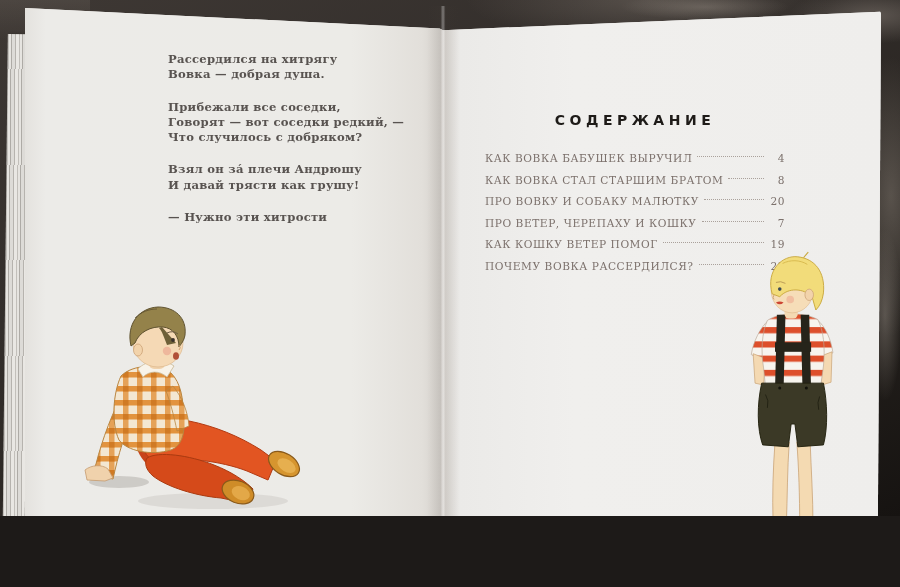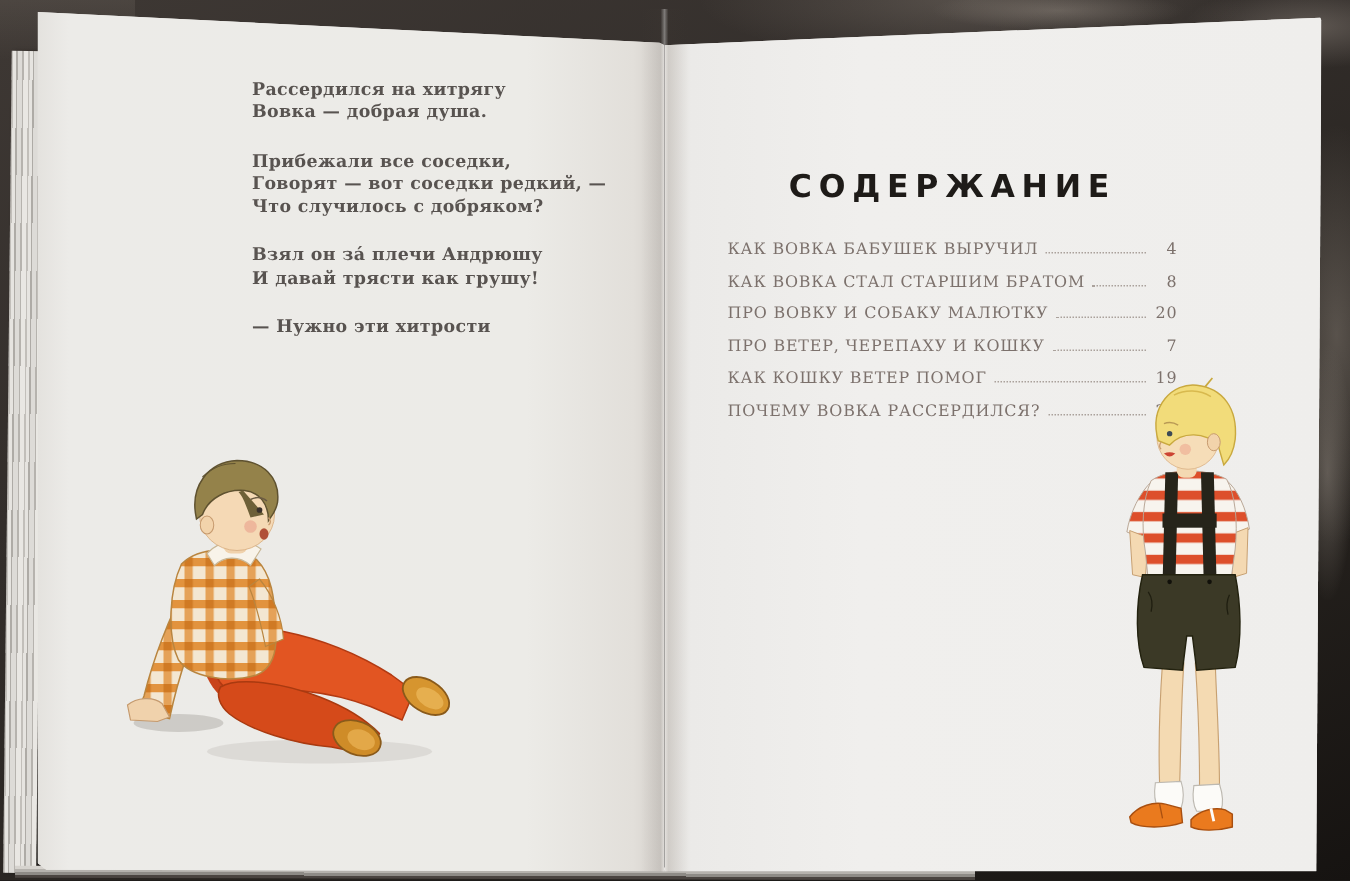--- a/index.html
+++ b/index.html
@@ -1,17 +1,17 @@
 <!DOCTYPE html>
 <html><head>
 <meta charset="utf-8">
 <style>
   html,body{margin:0;padding:0;background:#1d1a18;}
   .scene{
-    position:relative;width:900px;height:587px;overflow:hidden;
+    position:relative;width:900px;height:516px;overflow:hidden;
     font-family:"DejaVu Serif",serif;
     background:
       radial-gradient(ellipse 260px 60px at 72% 0%, rgba(150,140,130,.35), transparent 70%),
       radial-gradient(ellipse 60px 200px at 99% 38%, rgba(160,150,140,.40), transparent 70%),
       radial-gradient(ellipse 120px 40px at 97% 3%, rgba(150,140,132,.45), transparent 70%),
       linear-gradient(155deg,#3e3834 0%,#332e2b 35%,#27231f 70%,#161311 100%);
   }
   .streak{position:absolute;pointer-events:none;}
   .streak.s1{left:620px;top:-6px;width:170px;height:26px;background:radial-gradient(ellipse,rgba(165,155,145,.35),transparent 70%);}
   .streak.s2{left:868px;top:230px;width:34px;height:170px;background:radial-gradient(ellipse,rgba(140,132,124,.5),transparent 72%);}
@@ -58,24 +58,24 @@
     font-family:"DejaVu Serif",serif;font-weight:700;
     font-size:11.6px;line-height:15.3px;letter-spacing:.25px;color:#585350;
   }
   .stanza{margin:0 0 17px 0;}
   .poem-line{display:block;white-space:nowrap;}
 
   
   .toc{position:absolute;left:42px;top:106px;width:300px;}
   .toc-title{
     text-align:center;font-family:"DejaVu Sans",sans-serif;font-weight:700;
-    font-size:21px;letter-spacing:4.5px;color:#1e1b18;margin:0 0 24px 0;
+    font-size:14px;letter-spacing:4.5px;color:#1e1b18;margin:0 0 24px 0;
   }
   .toc-row{
-    display:flex;align-items:flex-end;
+    display:flex;align-items:center;
     font-family:"DejaVu Serif",serif;font-size:10.6px;letter-spacing:.55px;
     color:#7c716c;margin-bottom:9.5px;
   }
   .toc-label{white-space:nowrap;}
   .toc-leader{flex:1;border-bottom:1.5px dotted #aaa19b;margin:0 5px 3px 5px;min-width:12px;}
   .toc-page{min-width:16px;text-align:right;}
 
   .illus{position:absolute;}
   .illus-sitting{left:38px;top:292px;width:260px;height:222px;}
   .illus-standing{left:294px;top:238px;width:114px;height:322px;}

